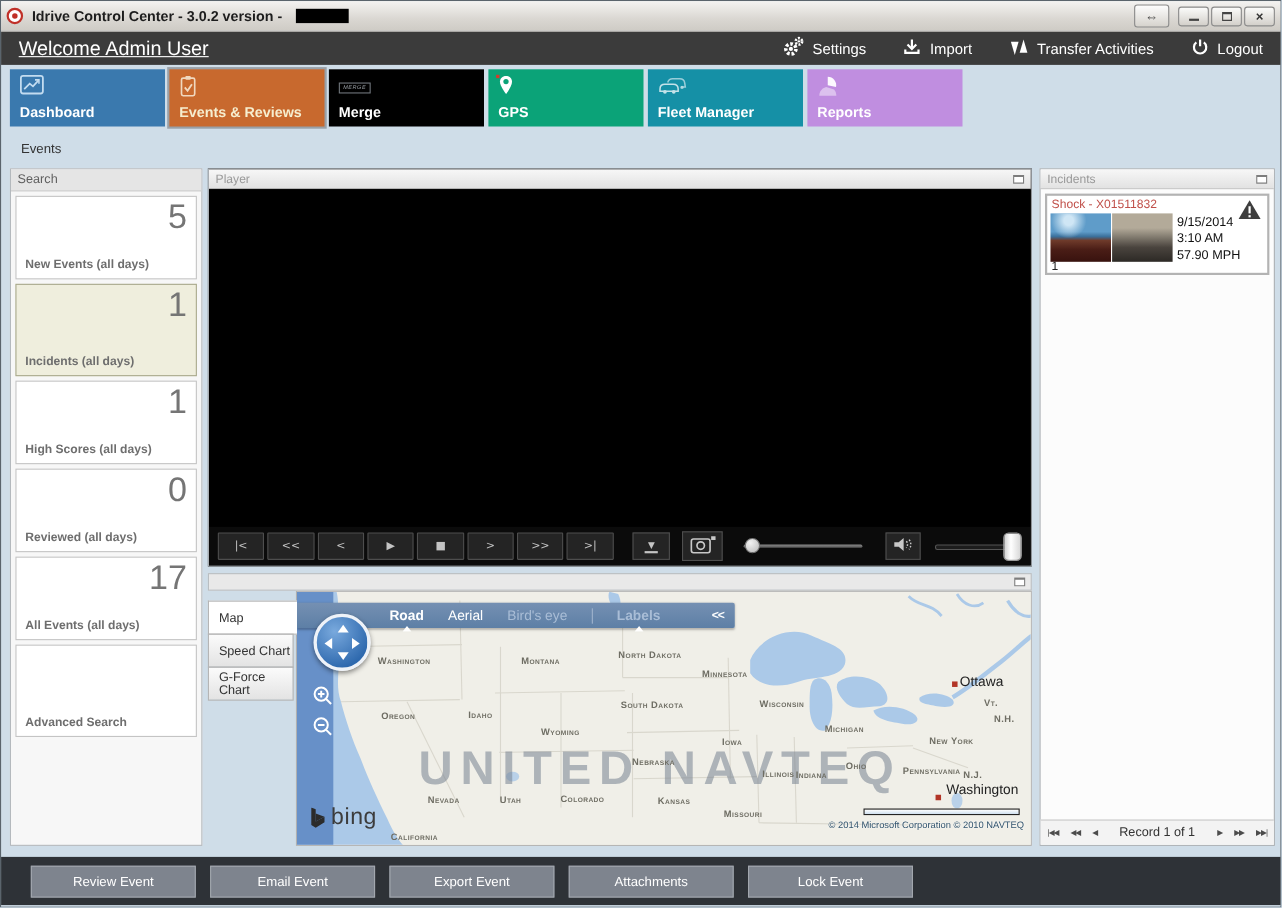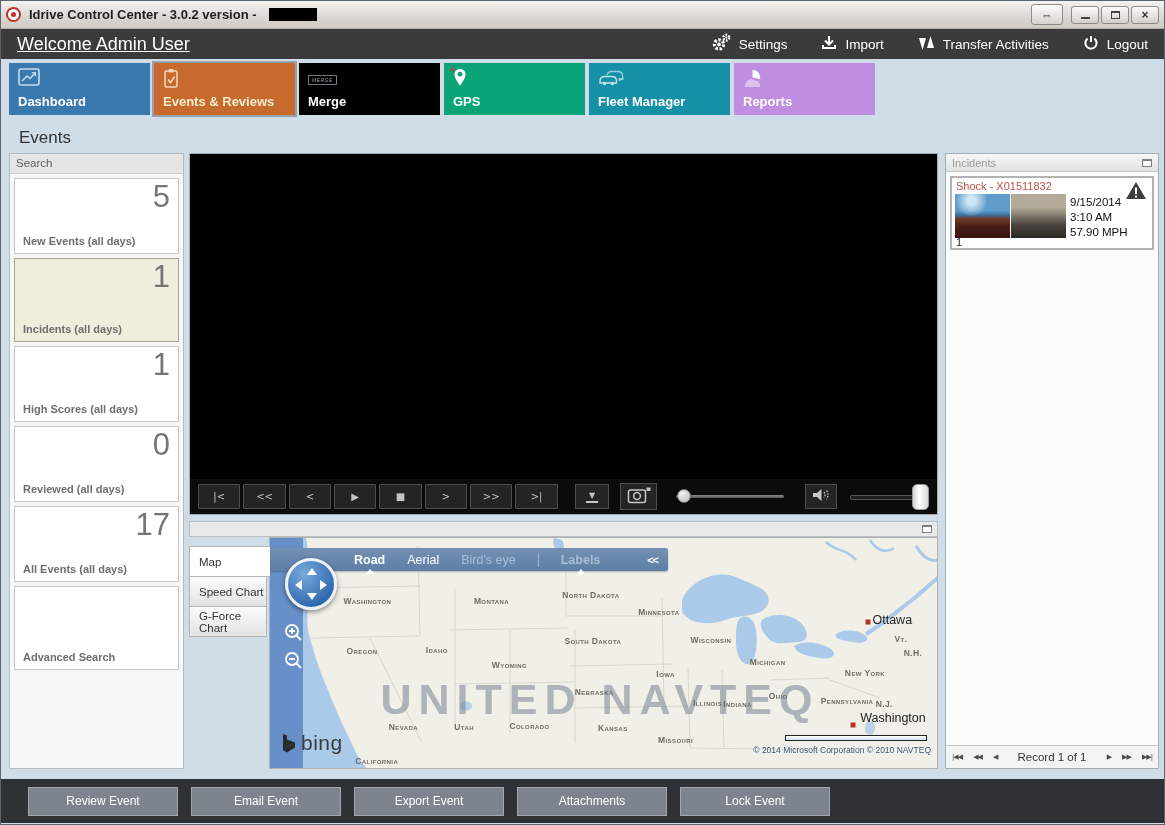--- a/index.html
+++ b/index.html
@@ -34,21 +34,21 @@
   .tabstrip { height:60px; flex:none; padding:4px 8px; display:flex; gap:4px; }
   .tab { width:141px; height:52px; position:relative; padding:5px 9px; cursor:pointer; color:#fff; }
   .tab .tab-label { position:absolute; left:9px; bottom:6px; font-size:13px; font-weight:bold; }
   .tab.selected { box-shadow:0 0 0 2px #99a0a7; }
   .tab-events .tab-label { color:#f6eecf; }
   .merge-badge { display:inline-block; font-size:5px; font-style:italic; letter-spacing:.5px; color:#9aa0a6;
     border:1px solid #70767c; padding:1px 3px; margin-top:3px; }
   .gps-dot { position:absolute; left:7px; top:5px; width:3px; height:3px; background:#d23c2c; }
 
   
-  .page-title { height:34px; flex:none; padding:9px 0 0 18px; font-size:17px; color:#333; }
+  .page-title { height:34px; flex:none; padding:9px 0 0 18px; font-size:12px; color:#333; }
 
   
   .content { height:620px; flex:none; position:relative; }
 
   .panel-header { height:18px; background:linear-gradient(#f7f7f7,#e2e2e2); border-bottom:1px solid #c6c6c6;
     color:#999; font-size:11px; padding:2px 6px; display:flex; align-items:center; justify-content:space-between; }
   .panel-box-icon { width:10px; height:8px; border:1px solid #7d7d7d; border-top:2px solid #7d7d7d; background:#fff; }
 
   
   .sidebar { position:absolute; left:8px; top:0; width:175px; height:616px; background:#f7f7f7; border:1px solid #b4b9bd; display:flex; flex-direction:column; }
@@ -305,20 +305,24 @@
           <span class="count">17</span>
           <span class="label">All Events (all days)</span>
         </div>
         <div class="search-card tall">
           <span class="label">Advanced Search</span>
         </div>
       </div>
     </div>
 
     <div class="player">
+      <div class="panel-header">
+        <span>Player</span>
+        <span class="panel-box-icon"></span>
+      </div>
       <div class="video-area"></div>
       <div class="controls">
         <button class="pbtn">|&lt;</button>
         <button class="pbtn">&lt;&lt;</button>
         <button class="pbtn">&lt;</button>
         <button class="pbtn">▶</button>
         <button class="pbtn">■</button>
         <button class="pbtn">&gt;</button>
         <button class="pbtn">&gt;&gt;</button>
         <button class="pbtn">&gt;|</button>

